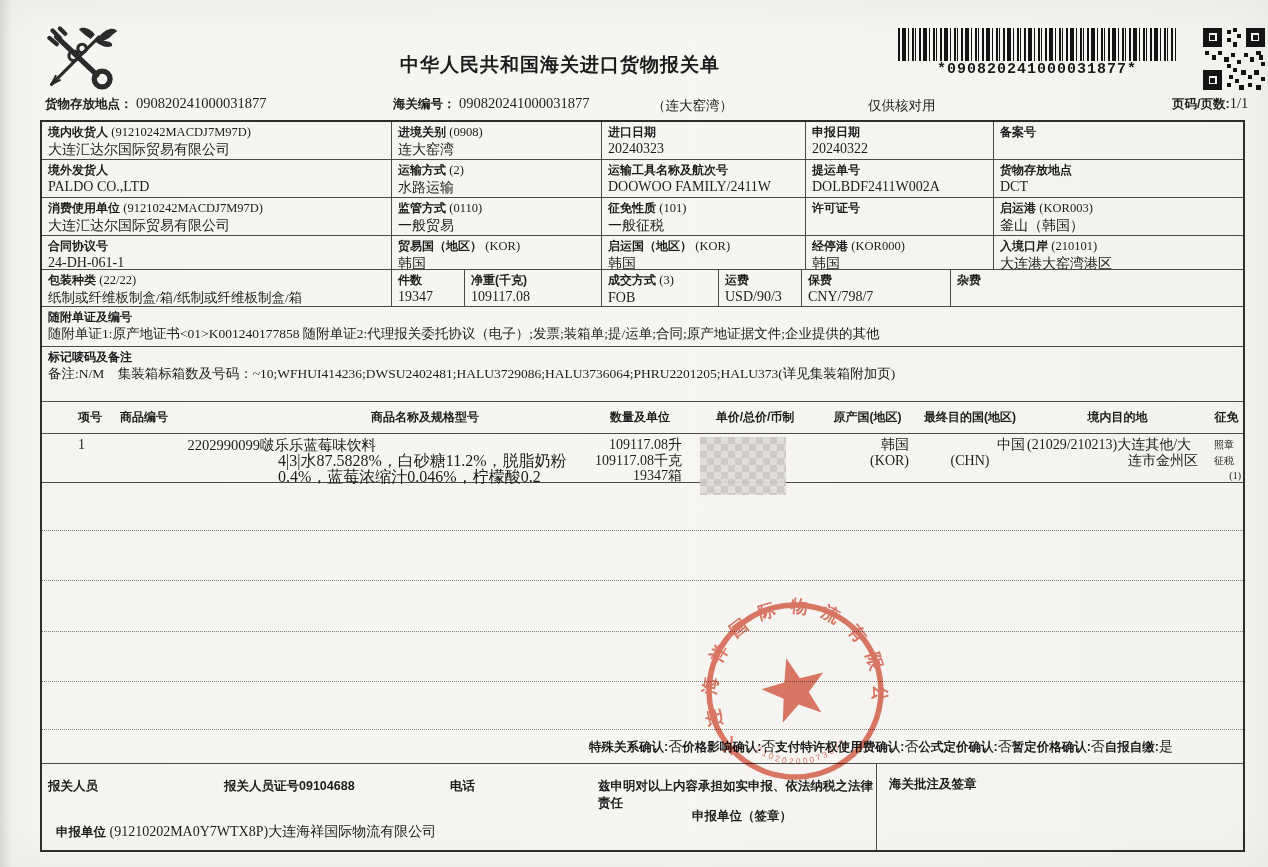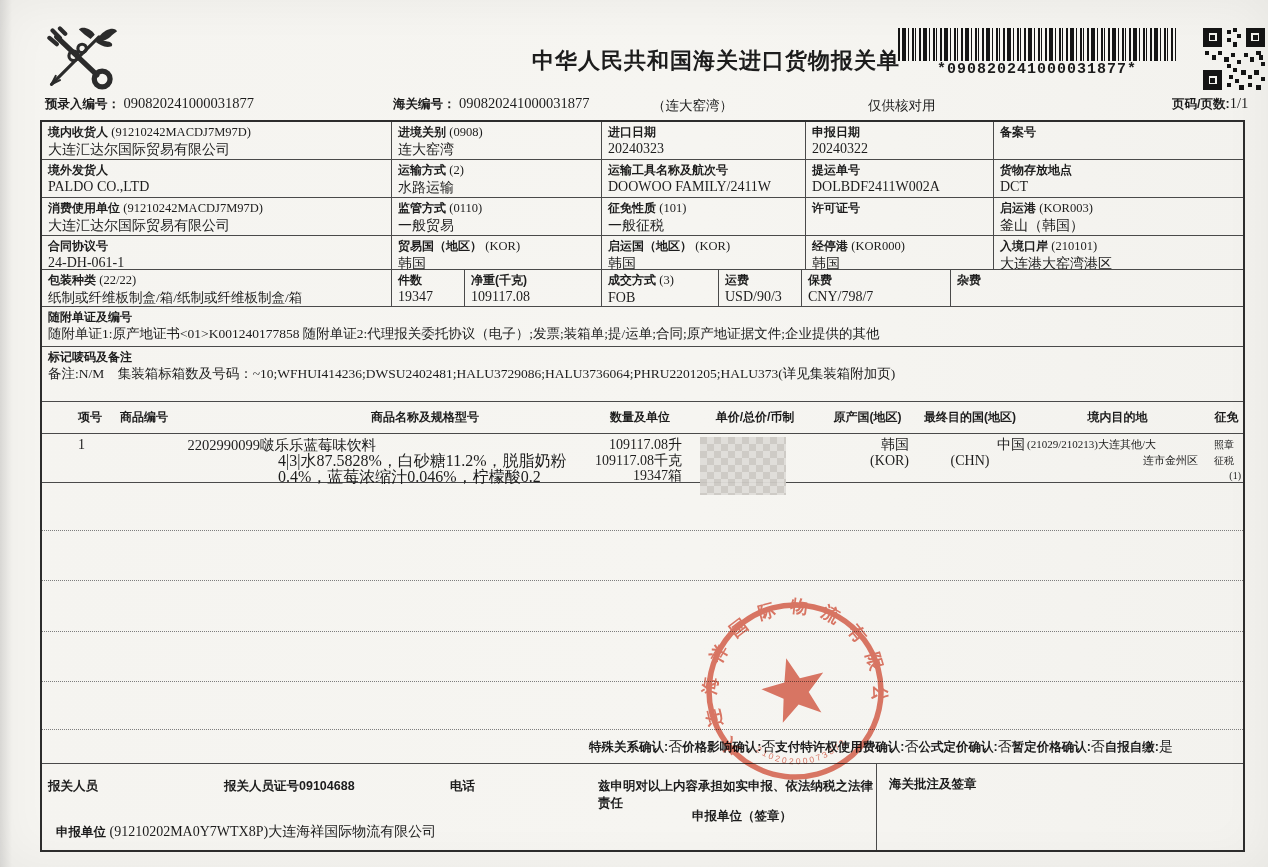--- a/index.html
+++ b/index.html
@@ -3,22 +3,22 @@
 <meta charset="utf-8">
 <style>
   * { box-sizing: border-box; margin: 0; padding: 0; }
   body { background:#e7e6e2; font-family:"Liberation Sans",sans-serif; }
   .page { position:relative; width:1268px; height:867px; overflow:hidden;
           background:linear-gradient(90deg,#deddda 0,#f5f4f0 12px,#f6f5f1 55%,#f3f2ee 100%);
           color:#1c1c1c; box-shadow:inset 0 0 50px rgba(0,0,0,.05); }
 
   
   .logo { position:absolute; left:42px; top:26px; width:76px; height:66px; opacity:.9; }
-  .title { position:absolute; left:400px; top:46px; width:500px; text-align:right;
-           font-size:22px; font-weight:800; letter-spacing:1px; }
+  .title { position:absolute; left:400px; top:52px; width:500px; text-align:left;
+           font-size:19px; font-weight:800; letter-spacing:1px; }
   .bars { position:absolute; left:898px; top:28px; width:278px; height:33px;
           background:repeating-linear-gradient(90deg,#141414 0 2px,#f6f5f1 2px 4px,#141414 4px 8px,#f6f5f1 8px 10px,#141414 10px 11px,#f6f5f1 11px 14px,#141414 14px 16px,#f6f5f1 16px 17px,#141414 17px 18px,#f6f5f1 18px 21px); }
   .bartext { position:absolute; left:898px; top:61px; width:278px; text-align:center;
              font:600 15px "Liberation Mono",monospace; letter-spacing:1px; }
   .qr { position:absolute; left:1203px; top:27px; width:62px; height:63px; }
 
   .sub { position:absolute; top:95px; font-size:12.5px; font-weight:700; white-space:nowrap; }
   .sub .num { font:400 14.5px "Liberation Serif",serif; }
   .serifnote { position:absolute; top:97px; font:400 13.5px "Liberation Serif",serif; }
 
@@ -47,21 +47,21 @@
   .c-no { padding:3px 0 0 8px; }
   .c-code { text-align:right; padding-top:3px; font-size:14.5px; }
   .c-name { padding-top:3px; overflow:hidden; }
   .c-name .gname { font-size:14.5px; }
   .c-name .gspec { padding-left:18px; font-size:16px; line-height:15.5px; }
   .c-qty { text-align:right; padding:3px 8px 0 0; line-height:15.5px; }
   .tR { text-align:right; }
   .tC { text-align:center; }
   .c-origin { padding:3px 6px 0 0; line-height:15.5px; }
   .c-dest { padding:3px 0 0 0; line-height:15.5px; }
-  .c-dom { padding:3px 0 0 2px; line-height:15.5px; font-size:11px; }
+  .c-dom { padding:3px 0 0 2px; line-height:15.5px; font-size:14px; }
   .c-dom .tR { padding-right:12px; }
   .c-levy { padding:3px 2px 0 4px; line-height:15.5px; font-size:10px; }
 
   .g-body { height:246px; position:relative; border-bottom:0; display:block; }
   .dl { position:absolute; left:0; right:0; border-top:1px dotted #7d7d7d; }
 
   .r-confirm { height:35px; display:flex; align-items:center; justify-content:flex-end;
                padding:0 70px 0 64px; border-top:1px dotted #7d7d7d; }
   .cl { font:700 12.5px "Liberation Sans",sans-serif; }
   .cv { font:400 14px "Liberation Serif",serif; }
@@ -147,21 +147,21 @@
       <rect x="12" y="22" width="2" height="2"></rect>
       <rect x="15" y="24" width="2" height="2"></rect>
       <rect x="11" y="26" width="2" height="2"></rect>
       <rect x="17" y="27" width="2" height="2"></rect>
     <rect x="21" y="26" width="2" height="2"></rect>
       <rect x="25" y="27" width="2" height="2"></rect>
       <rect x="26" y="13" width="2" height="2"></rect>
   </svg>
 
   <div class="sub" style="left:45px">
-    <span>预录入编号：</span>
+    <span>货物存放地点：</span>
     <span class="num">090820241000031877</span>
   </div>
   <div class="sub" style="left:393px">
     <span>海关编号：</span>
     <span class="num">090820241000031877</span>
   </div>
   <div class="serifnote" style="left:652px">（连大窑湾）</div>
   <div class="serifnote" style="left:868px">仅供核对用</div>
   <div class="sub" style="left:1172px">
     <span>页码/页数:</span><span class="num">1/1</span>

